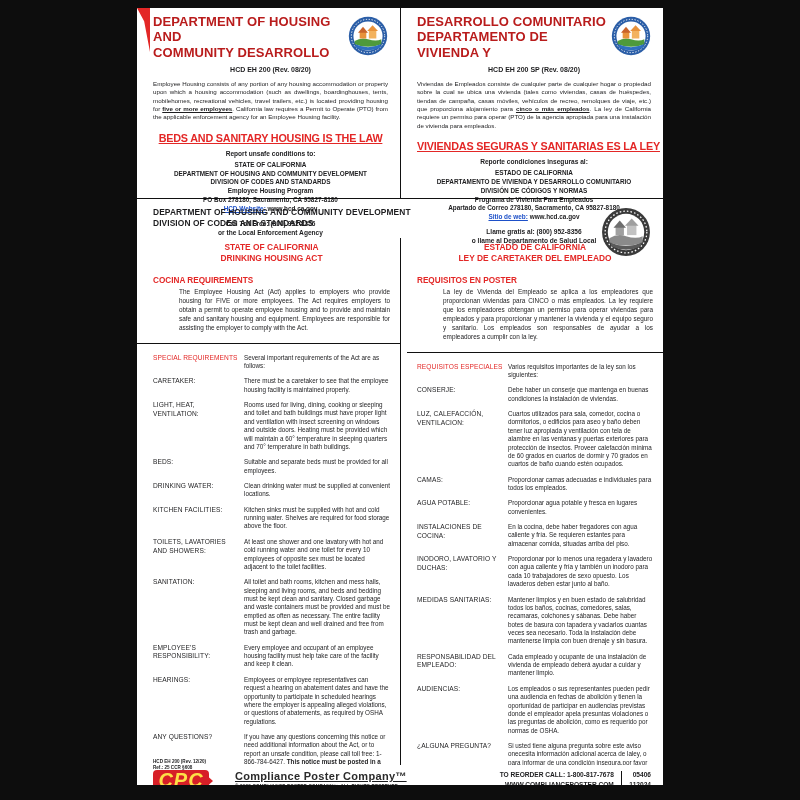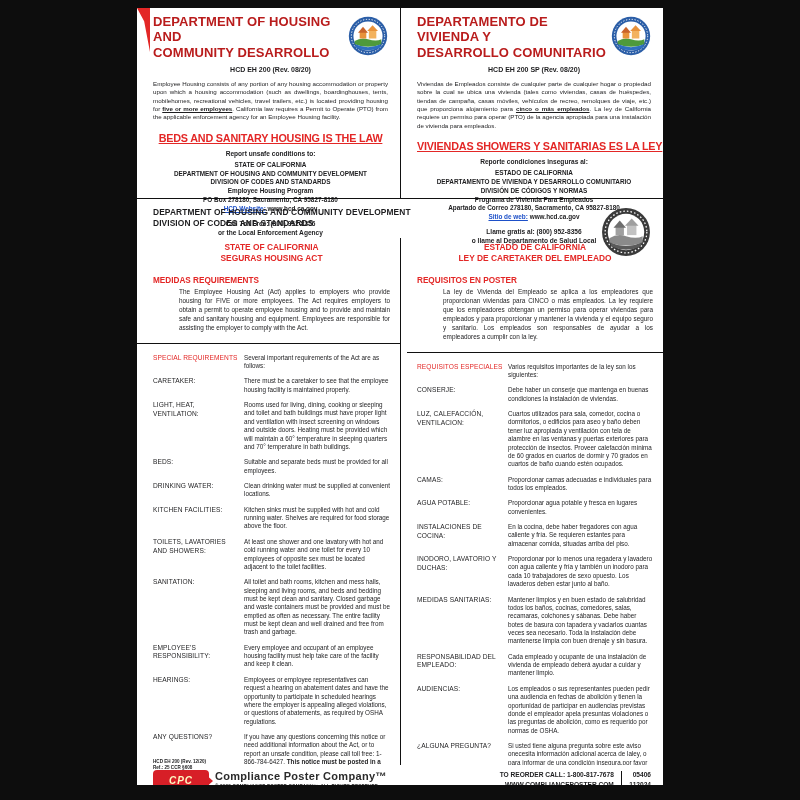--- a/index.html
+++ b/index.html
@@ -50,25 +50,25 @@
   
   .trow{display:flex;margin-bottom:7px;}
   .term{flex:none;width:86px;padding-right:5px;font-size:6.6px;line-height:1.32;letter-spacing:.1px;}
   .term.red{color:#e32726;}
   .tdef{flex:1;font-size:6.3px;line-height:1.33;}
   .tdef .bold{font-weight:bold;}
   
   .fineprint{position:absolute;left:16px;top:751px;font-size:4.6px;font-weight:bold;line-height:1.4;}
   .footer{position:absolute;left:16px;right:12px;top:762px;height:30px;display:flex;align-items:flex-start;}
   .cpc-logo{position:relative;width:56px;height:21px;background:#d71f27;border-radius:4px;
-    color:#fef9c3;font-weight:bold;font-style:italic;font-size:10px;letter-spacing:1px;
+    color:#fde047;font-weight:bold;font-style:italic;font-size:20px;letter-spacing:1px;
     display:flex;align-items:center;justify-content:center;flex:none;}
   .cpc-logo::after{content:"";position:absolute;right:-4px;top:3px;width:0;height:0;
     border-top:8px solid transparent;border-bottom:8px solid transparent;border-left:9px solid #d71f27;}
-  .cpc-text{margin-left:6px;}
+  .cpc-text{margin-left:26px;text-decoration:underline;}
   .cpc-company{font-size:11px;font-weight:bold;color:#2b2b2b;letter-spacing:.3px;}
   .cpc-copy{font-size:4.6px;font-weight:bold;color:#2b2b2b;margin-top:2px;letter-spacing:.2px;}
   .reorder{margin-left:auto;display:flex;align-items:center;}
   .reorder-main{font-size:6.6px;font-weight:bold;text-align:right;line-height:1.5;}
   .reorder-div{width:1.5px;height:18px;background:#111;margin:0 7px;}
   .reorder-codes{font-size:6.6px;font-weight:bold;text-align:right;line-height:1.5;}
 </style>
 </head>
 <body>
 
@@ -109,38 +109,38 @@
       </div>
       <div class="phone">
         <div>Call Toll Free: (800) 952-8356</div>
         <div>or the Local Enforcement Agency</div>
       </div>
     </div>
 
     <div class="top-col es">
       <div class="top-head">
         <div class="dept-title">
+          <div>DESARROLLO COMUNITARIO</div>
           <div>DEPARTAMENTO DE VIVIENDA Y</div>
-          <div>DESARROLLO COMUNITARIO</div>
         </div>
         <svg class="seal" viewBox="0 0 48 48">
           <circle cx="24" cy="24" r="23" fill="#2b5ea7"></circle>
           <circle cx="24" cy="24" r="17.5" fill="#ffffff"></circle>
           <circle cx="24" cy="24" r="20" fill="none" stroke="#ffffff" stroke-width="1.2" stroke-dasharray="1.5 2"></circle>
           <path d="M8 30 Q16 25 24 28 Q34 31 40 28 L40 34 Q24 40 8 34 Z" fill="#4e9a3c"></path>
           <path d="M9 34 Q24 41 39 34 L38 38 Q24 44 10 38 Z" fill="#2e6fc0"></path>
           <rect x="14" y="19" width="8" height="8" fill="#e8923a"></rect>
           <path d="M12 20 L18 13 L24 20 Z" fill="#c9632a"></path>
           <rect x="25" y="17" width="9" height="10" fill="#f3b25e"></rect>
           <path d="M23 18 L29.5 11 L36 18 Z" fill="#e8923a"></path>
         </svg>
       </div>
       <div class="form-no">HCD EH 200 SP (Rev. 08/20)</div>
       <div class="intro"><span>Viviendas de Empleados consiste de cualquier parte de cualquier hogar o propiedad sobre la cual se ubica una vivienda (tales como viviendas, casas de huéspedes, tiendas de campaña, casas móviles, vehículos de recreo, remolques de viaje, etc.) que proporciona alojamiento para </span><span class="em">cinco o más empleados</span><span>. La ley de California requiere un permiso para operar (PTO) de la agencia apropiada para una instalación de vivienda para empleados.</span></div>
-      <div class="law-banner">VIVIENDAS SHOWERS Y SANITARIAS ES LA LEY</div>
+      <div class="law-banner">VIVIENDAS SEGURAS Y SANITARIAS ES LA LEY</div>
       <div class="report">Reporte condiciones inseguras al:</div>
       <div class="addr">
         <div>ESTADO DE CALIFORNIA</div>
         <div>DEPARTAMENTO DE VIVIENDA Y DESARROLLO COMUNITARIO</div>
         <div>DIVISIÓN DE CÓDIGOS Y NORMAS</div>
         <div>Programa de Vivienda Para Empleados</div>
         <div>Apartado de Correo 278180, Sacramento, CA 95827-8180</div>
         <div><span class="weblink">Sitio de web:</span><span> www.hcd.ca.gov</span></div>
       </div>
       <div class="phone">
@@ -166,23 +166,23 @@
       <rect x="25" y="17" width="9" height="10" fill="#c2c2c2"></rect>
       <path d="M23 18 L29.5 11 L36 18 Z" fill="#9f9f9f"></path>
     </svg>
   </div>
 
   <div class="cols">
 
     <div class="col en">
       <div class="state-head">
         <div>STATE OF CALIFORNIA</div>
-        <div>SEGURAS HOUSING ACT</div>
-      </div>
-      <div class="gen-title">MEDIDAS REQUIREMENTS</div>
+        <div>DRINKING HOUSING ACT</div>
+      </div>
+      <div class="gen-title">COCINA REQUIREMENTS</div>
       <div class="gen-text">The Employee Housing Act (Act) applies to employers who provide housing for FIVE or more employees. The Act requires employers to obtain a permit to operate employee housing and to provide and maintain safe and sanitary housing and equipment. Employees are responsible for assisting the employer to comply with the Act.</div>
       <hr class="sec-hr">
 
       <div class="trow">
           <div class="term red">SPECIAL REQUIREMENTS</div>
           <div class="tdef"><span>Several important requirements of the Act are as follows:</span></div>
         </div>
       <div class="trow">
           <div class="term">CARETAKER:</div>
           <div class="tdef"><span>There must be a caretaker to see that the employee housing facility is maintained properly.</span></div>

